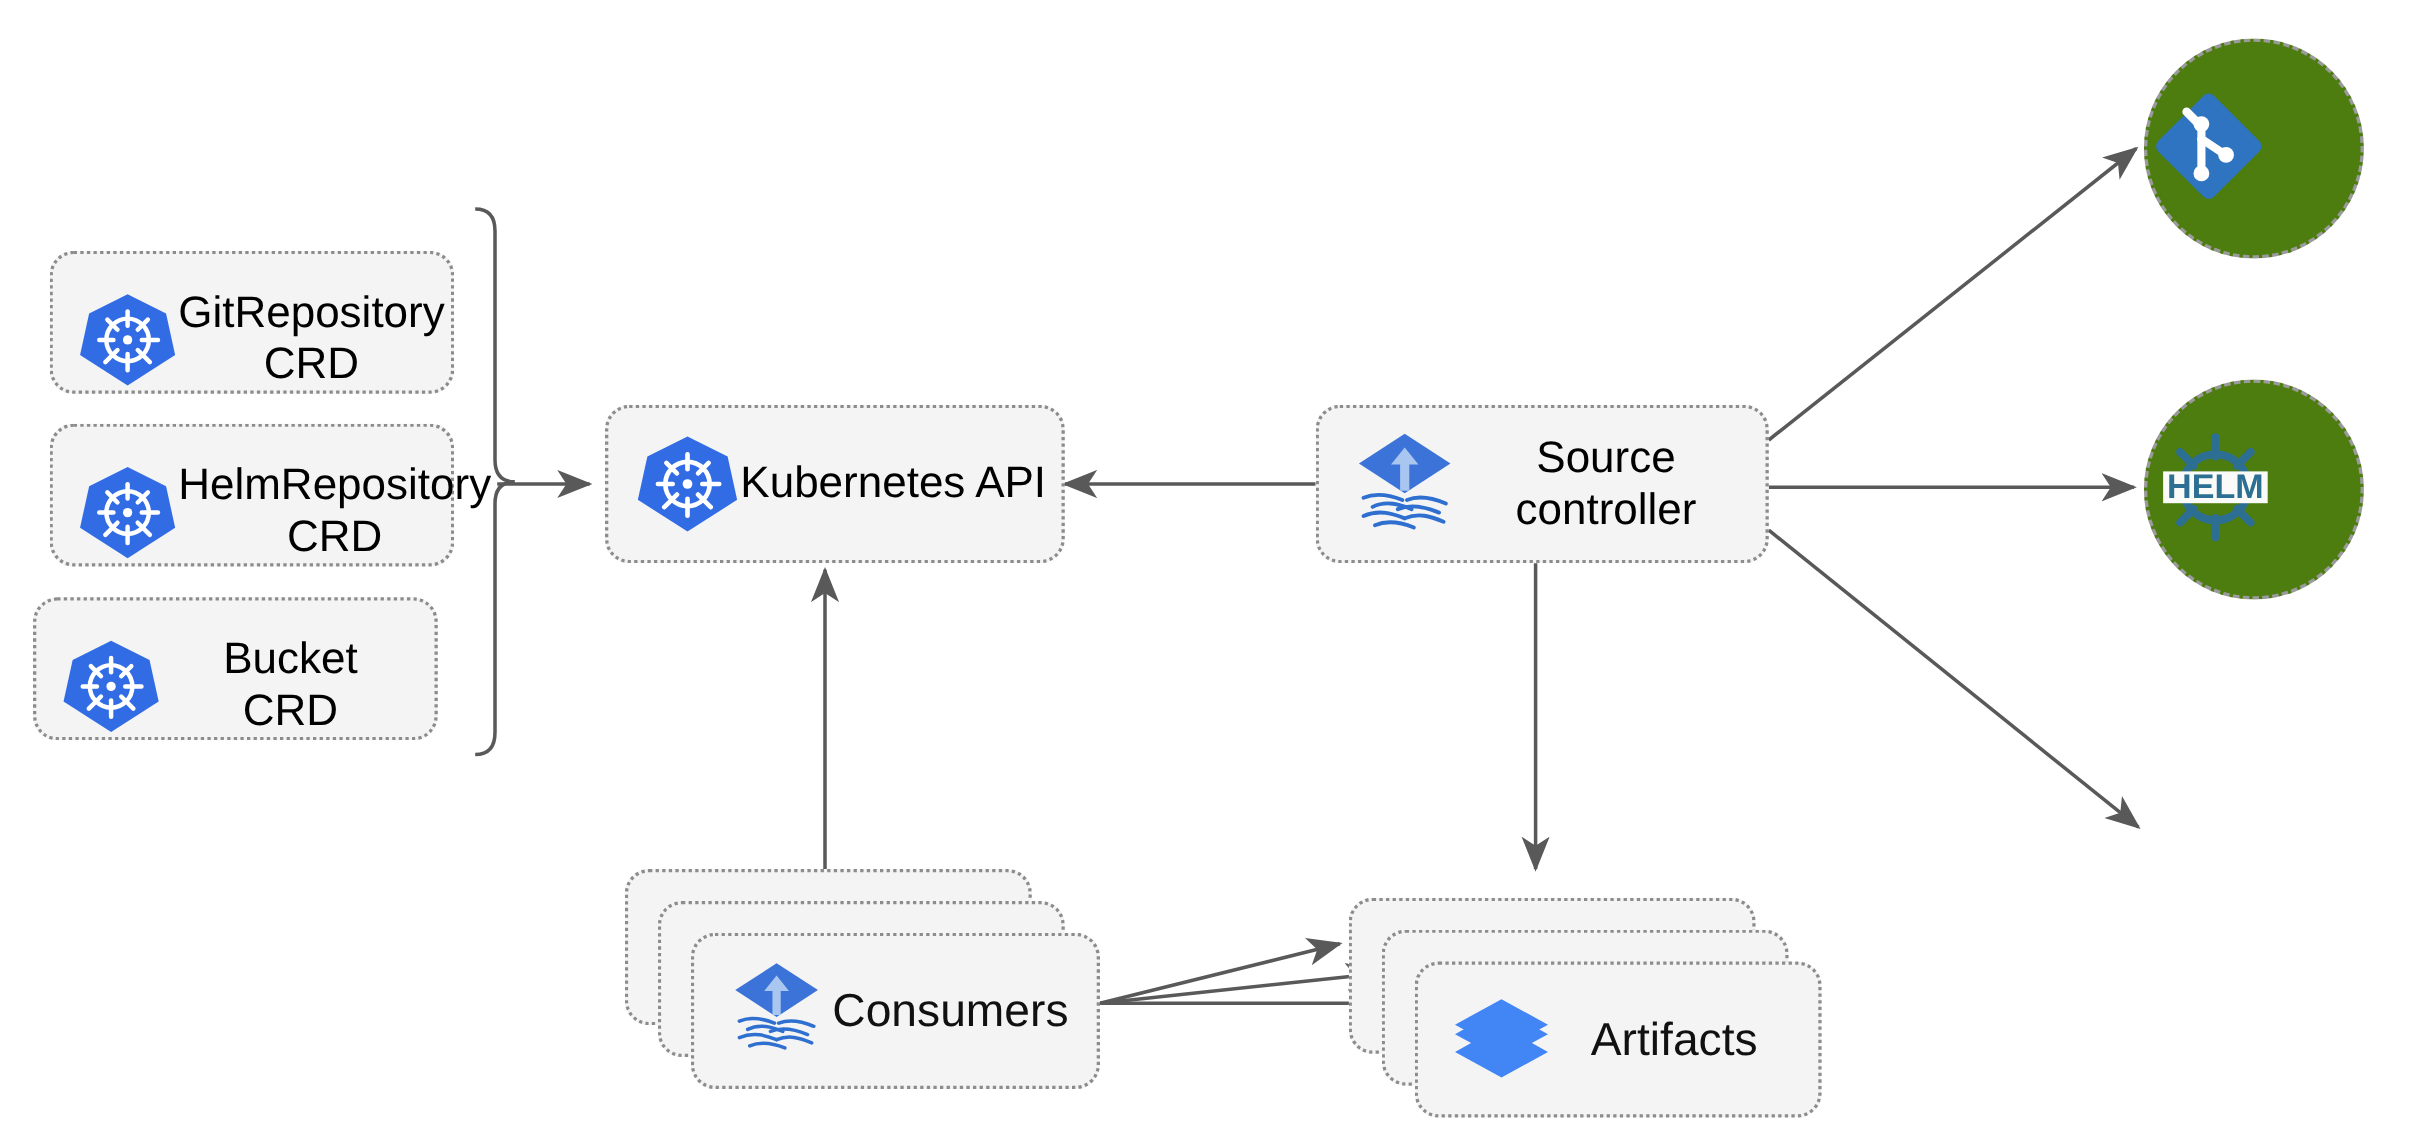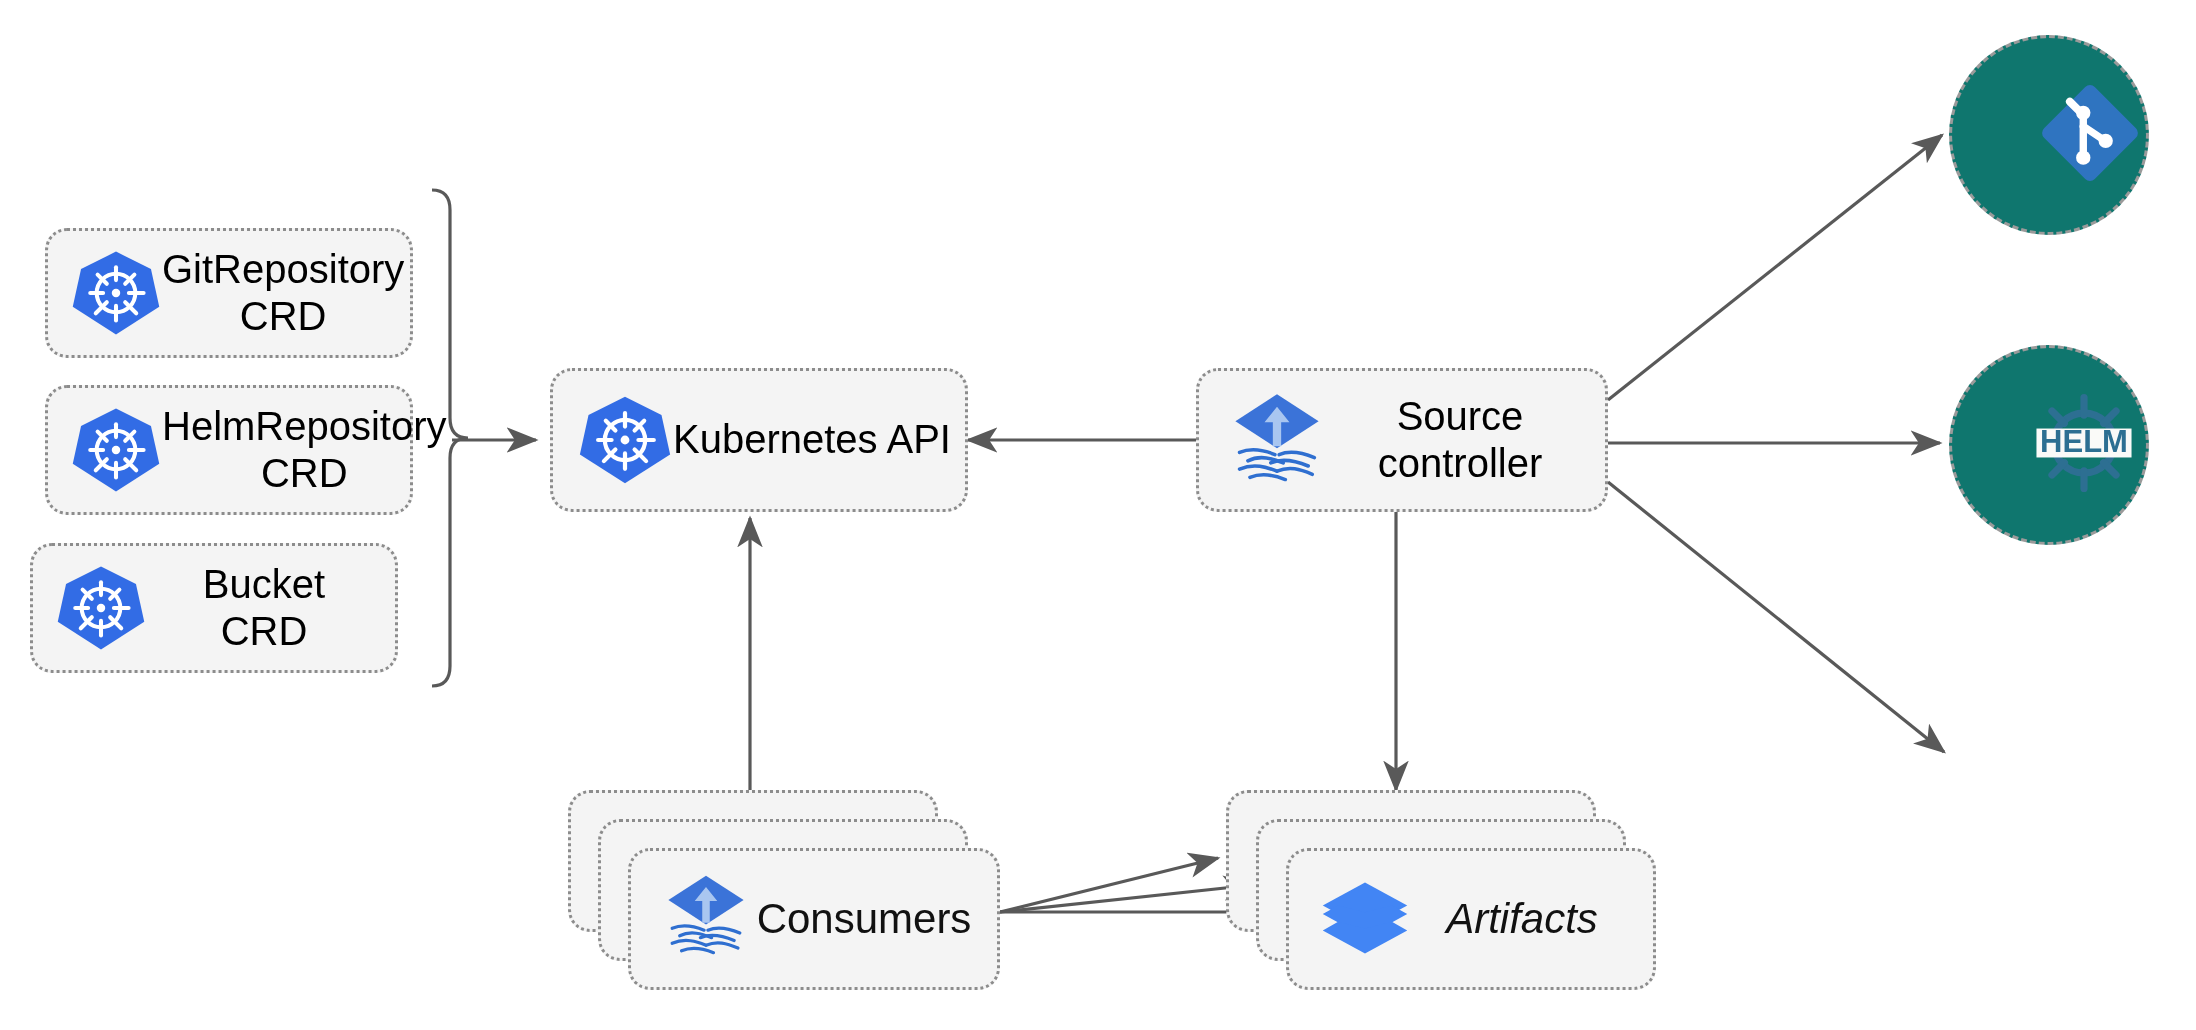--- a/index.html
+++ b/index.html
@@ -8,33 +8,33 @@
   #stage{position:absolute;inset:0;width:2196px;height:1030px;}
   svg.edges{position:absolute;left:0;top:0;width:2196px;height:1030px;pointer-events:none;}
 
   .node{position:absolute;box-sizing:border-box;background:#f4f4f4;
         border:3px dotted #8c8c8c;border-radius:22px;
         display:flex;align-items:center;}
   .node .label{font-size:40px;line-height:1.18;text-align:center;color:#000;
         flex:1;padding-right:14px;white-space:pre-line;}
   .node .ico{flex:0 0 auto;display:flex;align-items:center;justify-content:center;}
 
-  .crd{width:368px;height:130px;padding-left:22px;}
+  .crd{width:368px;height:130px;padding-left:22px;align-items:flex-end;}
   .crd .ico{width:92px;height:92px;}
   .crd .label{font-size:40px;}
 
   .stackwrap{position:absolute;}
   .stackwrap .card{position:absolute;box-sizing:border-box;background:#f4f4f4;
         border:3px dotted #8c8c8c;border-radius:22px;}
   .stackwrap .front{display:flex;align-items:center;padding-left:28px;}
   .stackwrap .front .label{flex:1;text-align:center;font-size:42px;padding-right:22px;}
 
   .circ{position:absolute;box-sizing:border-box;width:200px;height:200px;border-radius:50%;
-        background:#0f766e;border:3px dashed #9a9a9a;
-        display:flex;align-items:center;justify-content:flex-end;}
+        background:#4d7c0f;border:3px dashed #9a9a9a;
+        display:flex;align-items:center;justify-content:flex-start;}
 </style>
 </head>
 <body>
 
 <div id="stage">
 
   <svg class="edges" viewBox="0 0 2196 1030">
     <defs>
       <marker id="ah" markerWidth="12" markerHeight="12" refX="9.2" refY="4" orient="auto">
         <path d="M0,0 L10,4 L0,8 L2.6,4 Z" fill="#595959"></path>
@@ -187,21 +187,21 @@
             <path d="M52,64 C62,60 74,62 86,67"></path>
             <path d="M44,72 C56,67 68,70 80,75"></path>
             <path d="M50,80 C62,75 72,78 84,83"></path>
           </g>
         </svg>
       </span>
       <span class="label">Consumers</span>
     </div>
   </div>
 
-  <div class="stackwrap" style="left:1226px;top:790px;width:430px;height:200px;font-style:italic;">
+  <div class="stackwrap" style="left:1226px;top:816px;width:430px;height:200px;">
     <div class="card" style="left:0;top:0;width:370px;height:142px;"></div>
     <div class="card" style="left:30px;top:29px;width:370px;height:142px;"></div>
     <div class="card front" style="left:60px;top:58px;width:370px;height:142px;">
       <span class="ico">
         <svg width="96" height="96" viewBox="0 0 100 100">
           <polygon points="50,14 94,38 50,62 6,38" fill="#4285f4"></polygon>
           <polygon points="50,45 78,38 94,47 50,71 6,47 22,38" fill="#4285f4"></polygon>
           <polygon points="50,62 78,55 94,64 50,88 6,64 22,55" fill="#4285f4"></polygon>
         </svg>
       </span>

